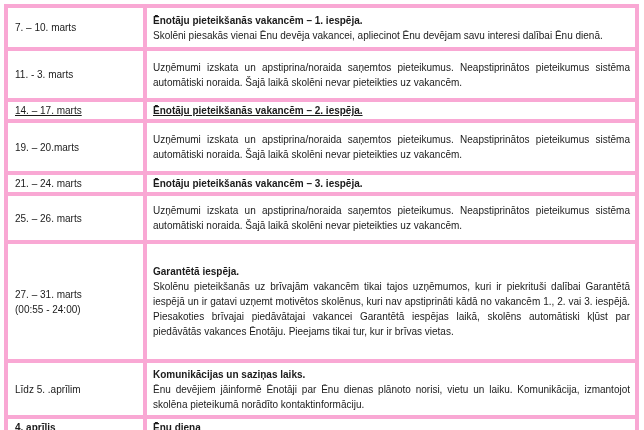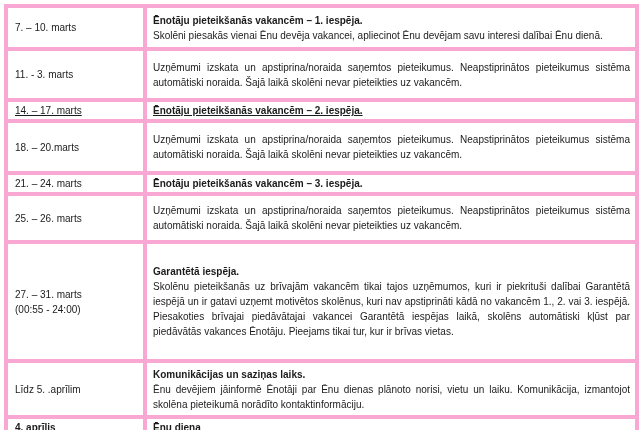--- a/index.html
+++ b/index.html
@@ -86,21 +86,21 @@
         <tr class="r3">
           <td class="date-cell">
             <div>14. – 17. marts</div>
           </td>
           <td class="desc-cell">
             <p class="heading"><span class="bold">Ēnotāju pieteikšanās vakancēm – 2. iespēja.</span></p>
           </td>
         </tr>
         <tr class="r4">
           <td class="date-cell italic">
-            <div>18. – 20.marts</div>
+            <div>19. – 20.marts</div>
           </td>
           <td class="desc-cell">
             <p class="italic"><span>Uzņēmumi izskata un apstiprina/noraida saņemtos pieteikumus. Neapstiprinātos pieteikumus sistēma automātiski noraida. Šajā laikā skolēni nevar pieteikties uz vakancēm.</span></p>
           </td>
         </tr>
         <tr class="r5">
           <td class="date-cell">
             <div>21. – 24. marts</div>
           </td>
           <td class="desc-cell">

